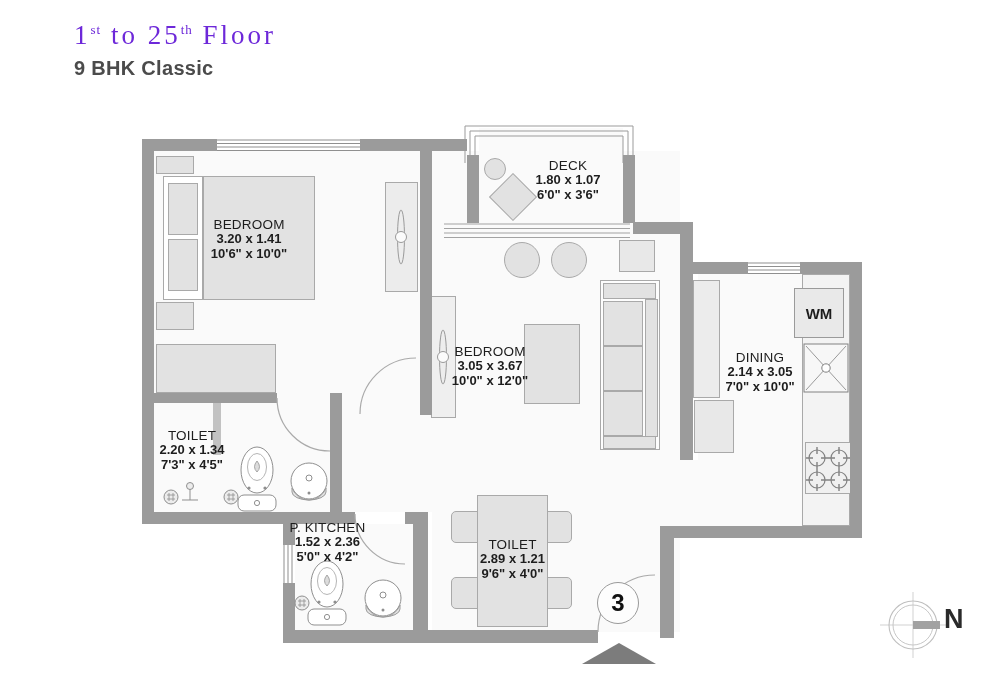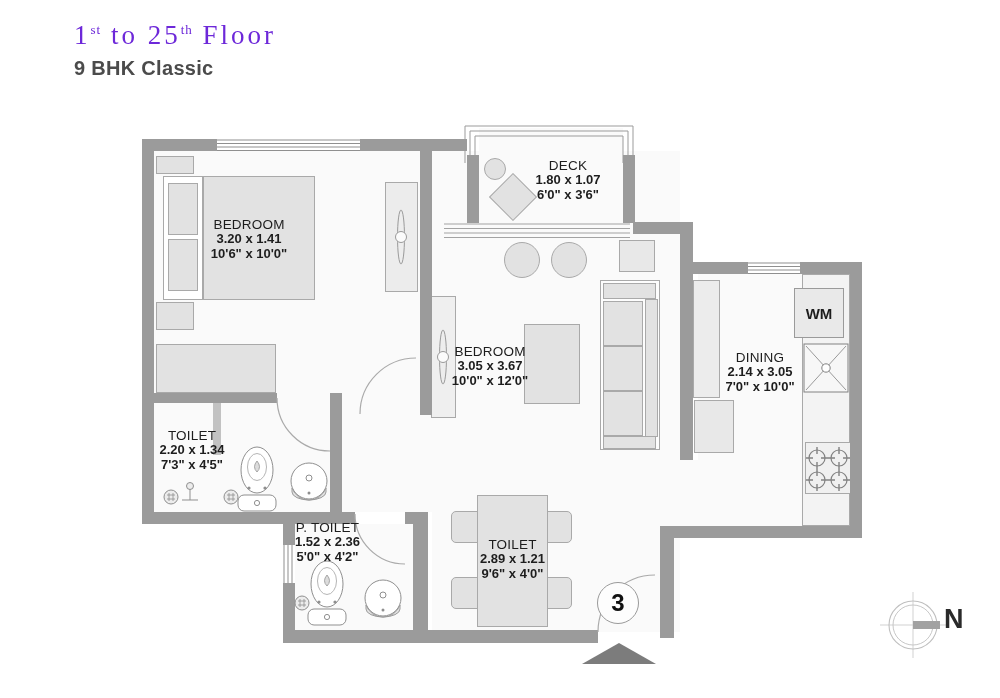--- a/index.html
+++ b/index.html
@@ -237,21 +237,21 @@
   <span class="rname">DINING</span>
   <span class="rdim">2.14 x 3.05</span>
   <span class="rdim">7'0" x 10'0"</span>
 </div>
 <div class="room-label" style="left:132px;top:428px;width:120px">
   <span class="rname">TOILET</span>
   <span class="rdim">2.20 x 1.34</span>
   <span class="rdim">7'3" x 4'5"</span>
 </div>
 <div class="room-label" style="left:265px;top:520px;width:125px">
-  <span class="rname">P. TOILET</span>
+  <span class="rname">P. KITCHEN</span>
   <span class="rdim">1.52 x 2.36</span>
   <span class="rdim">5'0" x 4'2"</span>
 </div>
 <div class="room-label" style="left:445px;top:537px;width:135px">
   <span class="rname">TOILET</span>
   <span class="rdim">2.89 x 1.21</span>
   <span class="rdim">9'6" x 4'0"</span>
 </div>
 
 <div class="unit-badge">

